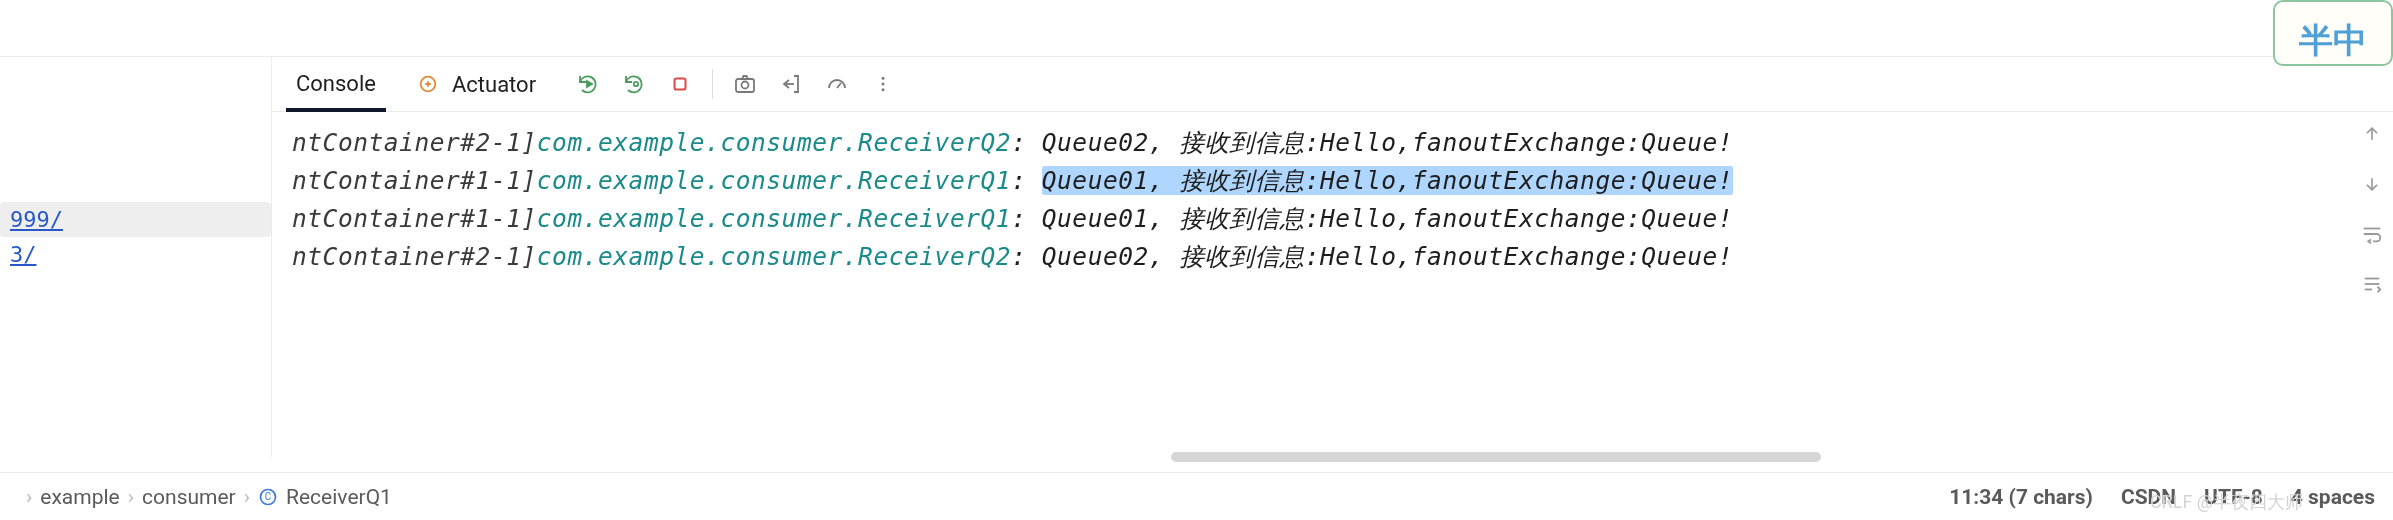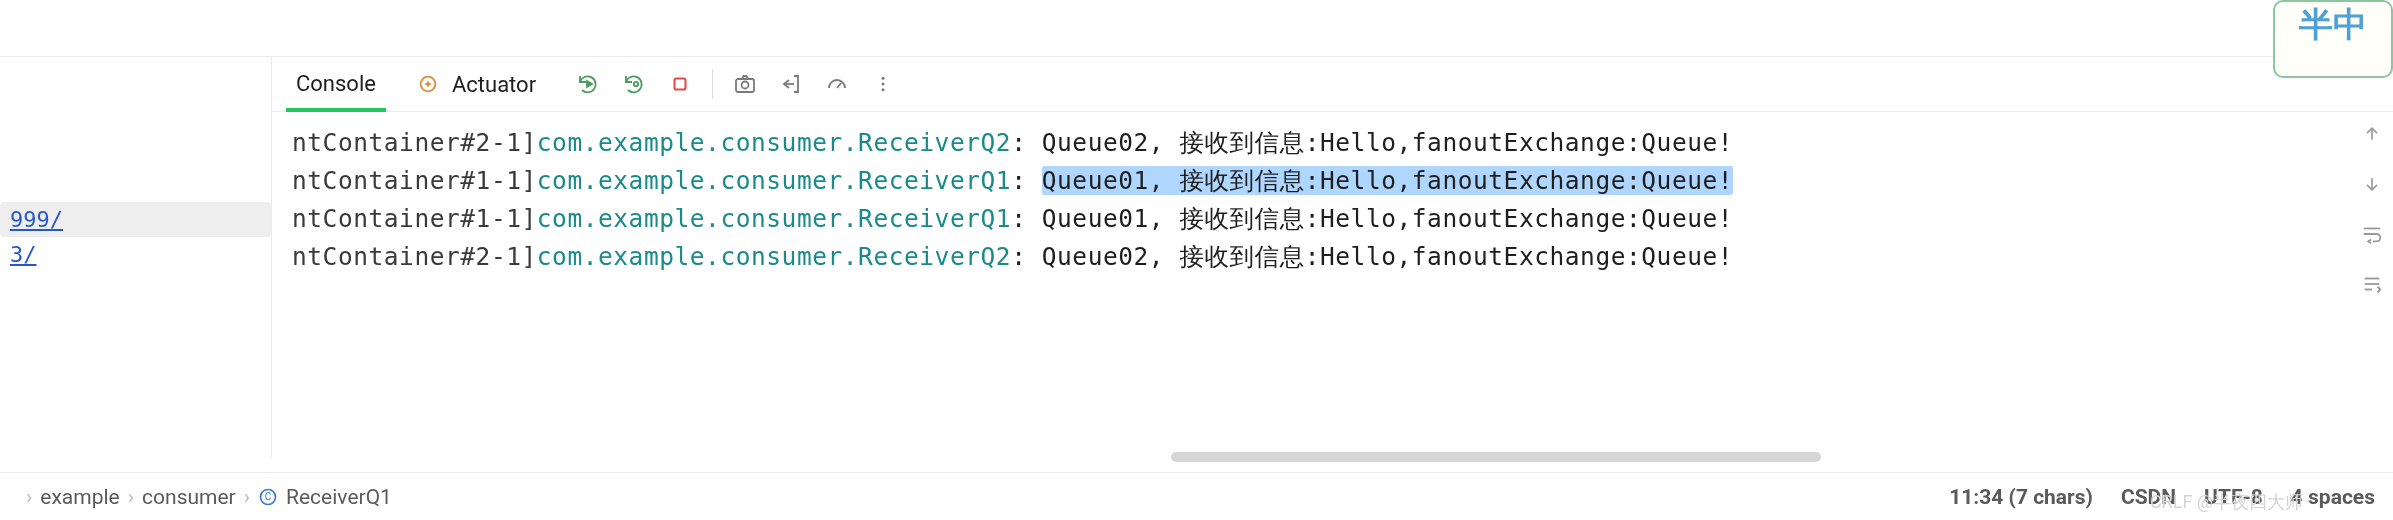--- a/index.html
+++ b/index.html
@@ -16,26 +16,26 @@
     .topbar-placeholder {
       height: 57px;
       border-bottom: 1px solid #ececec;
       position: relative;
     }
     .decor-badge {
       position: absolute;
       right: 0;
       top: 0;
       width: 120px;
-      height: 78px;
+      height: 66px;
       border: 2px solid #8bc6a0;
       border-radius: 10px;
       background: #fffef9;
       display: flex;
-      align-items: flex-start;
+      align-items: flex-end;
       justify-content: center;
       font-size: 34px;
       color: #4ea0d6;
       z-index: 5;
     }
     .decor-badge .cn { font-weight: 700; }
     .main-wrap {
       display: flex;
       height: 400px;
     }
@@ -77,21 +77,21 @@
       display: flex;
       align-items: center;
       padding: 0 10px;
       height: 100%;
       cursor: pointer;
       font-size: 22px;
       color: #1e1e1e;
       gap: 10px;
     }
     .tab.active {
-      border-bottom: 4px solid #22c55e;
+      border-bottom: 4px solid #0f172a;
       margin-bottom: -2px;
       justify-content: flex-end;
     }
     .toolbar-icons {
       display: flex;
       align-items: center;
       gap: 18px;
       padding-left: 10px;
     }
     .divider-v {
@@ -106,20 +106,21 @@
       align-items: center;
       justify-content: center;
       cursor: pointer;
     }
     .console-lines {
       font-family: ui-monospace, Menlo, Consolas, monospace;
       font-size: 24.5px;
       letter-spacing: 0.55px;
       padding-top: 12px;
       overflow: hidden;
+      font-style: italic;
     }
     .log-line {
       display: flex;
       white-space: pre;
       line-height: 1.55;
       padding-left: 20px;
     }
     .thread { color: #3a3a3a; }
     .classname { color: #1a8a8a; }
     .msg { color: #1e1e1e; }

